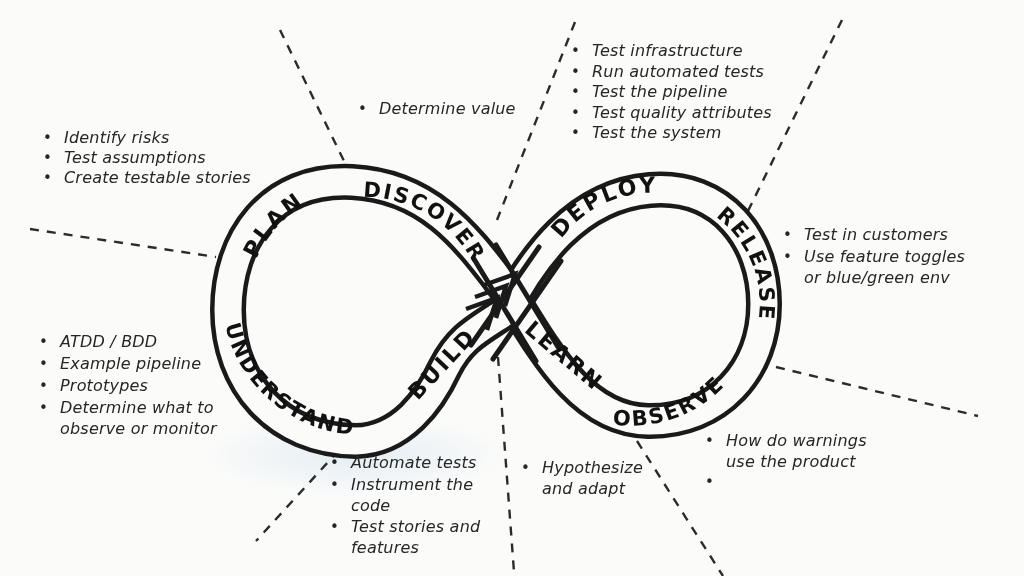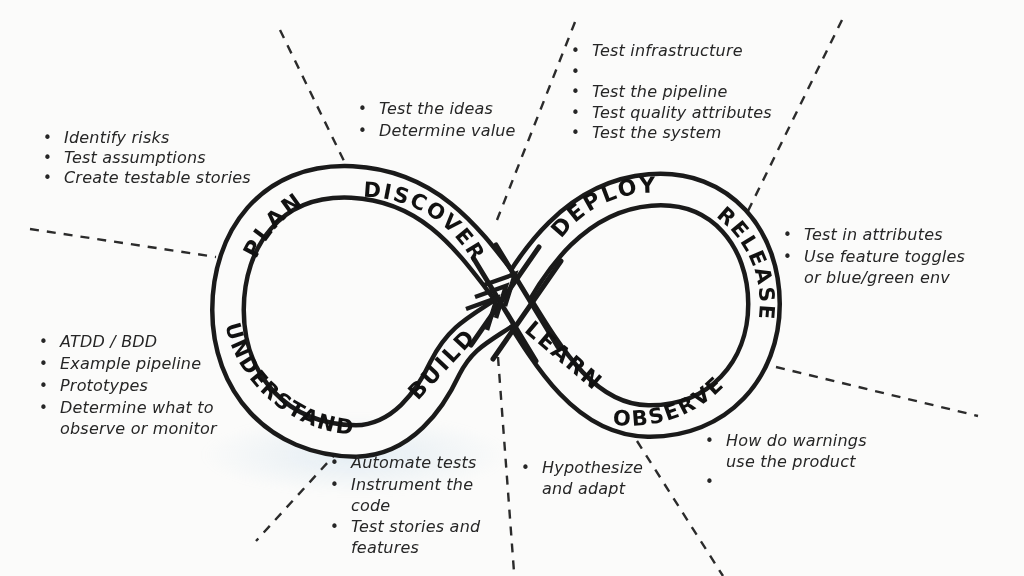--- a/index.html
+++ b/index.html
@@ -137,39 +137,36 @@
         <span class="bullet"></span>
         <div class="txt">
           <div class="line">Create testable stories</div>
         </div>
       </div>
     </div>
   <div class="blist l-discover">
       <div class="li">
         <span class="bullet"></span>
         <div class="txt">
-          <div class="line">Test the ideas</div>
-        </div>
-      </div>
-      <div class="li">
-        <span class="bullet"></span>
-        <div class="txt">
           <div class="line">Determine value</div>
         </div>
       </div>
     </div>
   <div class="blist l-deploy">
       <div class="li">
         <span class="bullet"></span>
         <div class="txt">
           <div class="line">Test infrastructure</div>
         </div>
       </div>
       <div class="li">
         <span class="bullet"></span>
+        <div class="txt">
+          <div class="line">Run automated tests</div>
+        </div>
       </div>
       <div class="li">
         <span class="bullet"></span>
         <div class="txt">
           <div class="line">Test the pipeline</div>
         </div>
       </div>
       <div class="li">
         <span class="bullet"></span>
         <div class="txt">
@@ -180,21 +177,21 @@
         <span class="bullet"></span>
         <div class="txt">
           <div class="line">Test the system</div>
         </div>
       </div>
     </div>
   <div class="blist l-release">
       <div class="li">
         <span class="bullet"></span>
         <div class="txt">
-          <div class="line">Test in attributes</div>
+          <div class="line">Test in customers</div>
         </div>
       </div>
       <div class="li">
         <span class="bullet"></span>
         <div class="txt">
           <div class="line">Use feature toggles</div>
           <div class="line">or blue/green env</div>
         </div>
       </div>
     </div>

